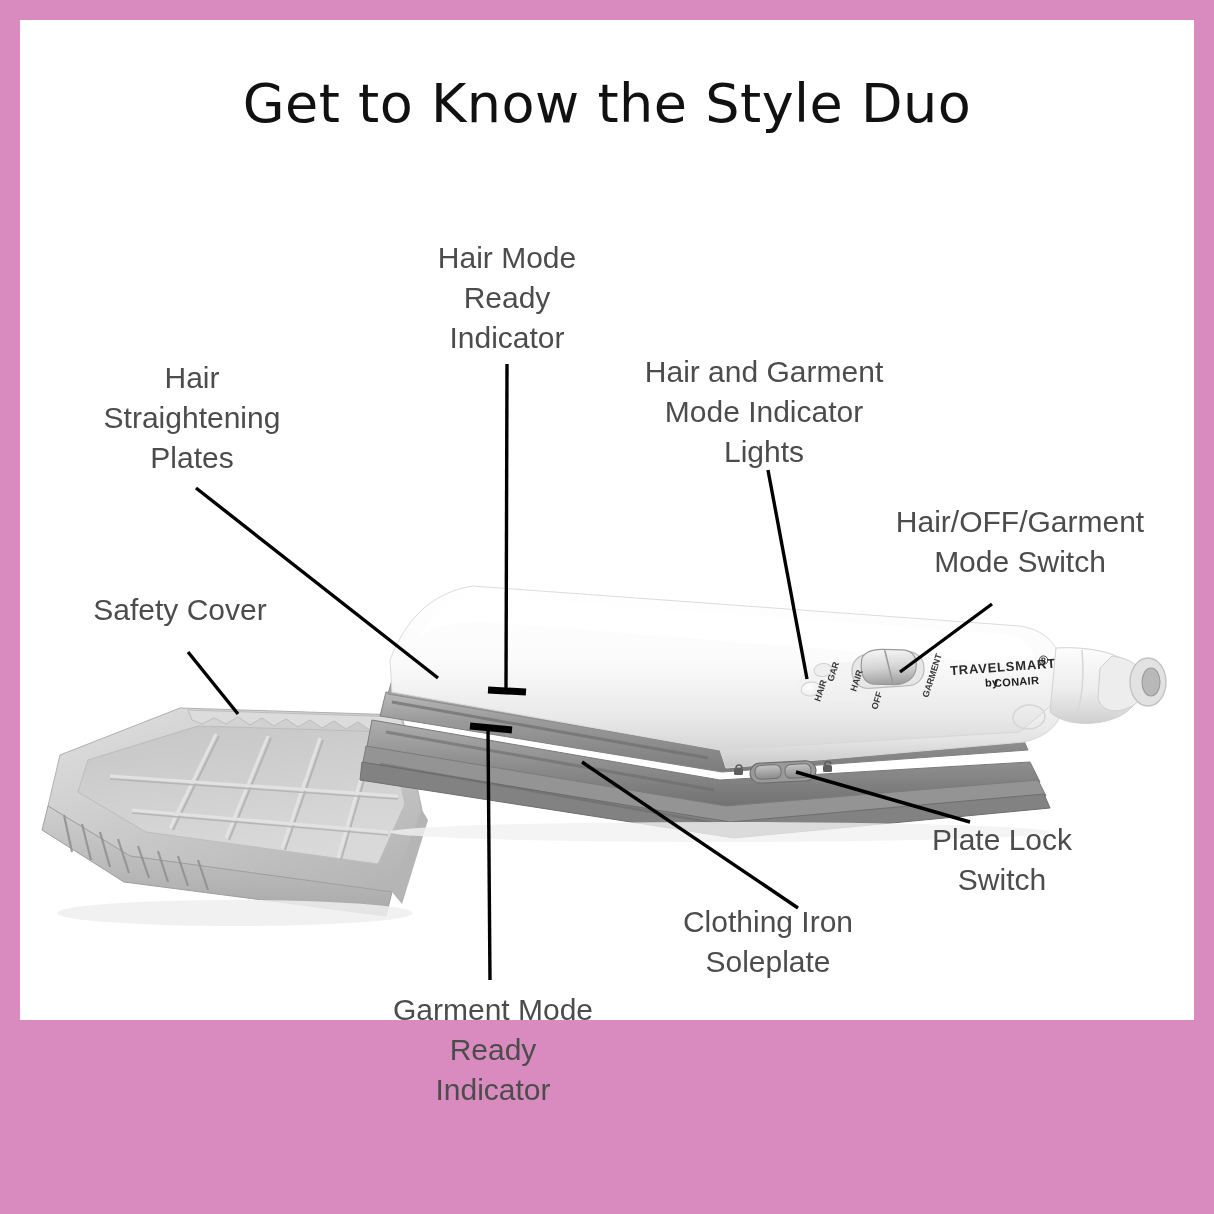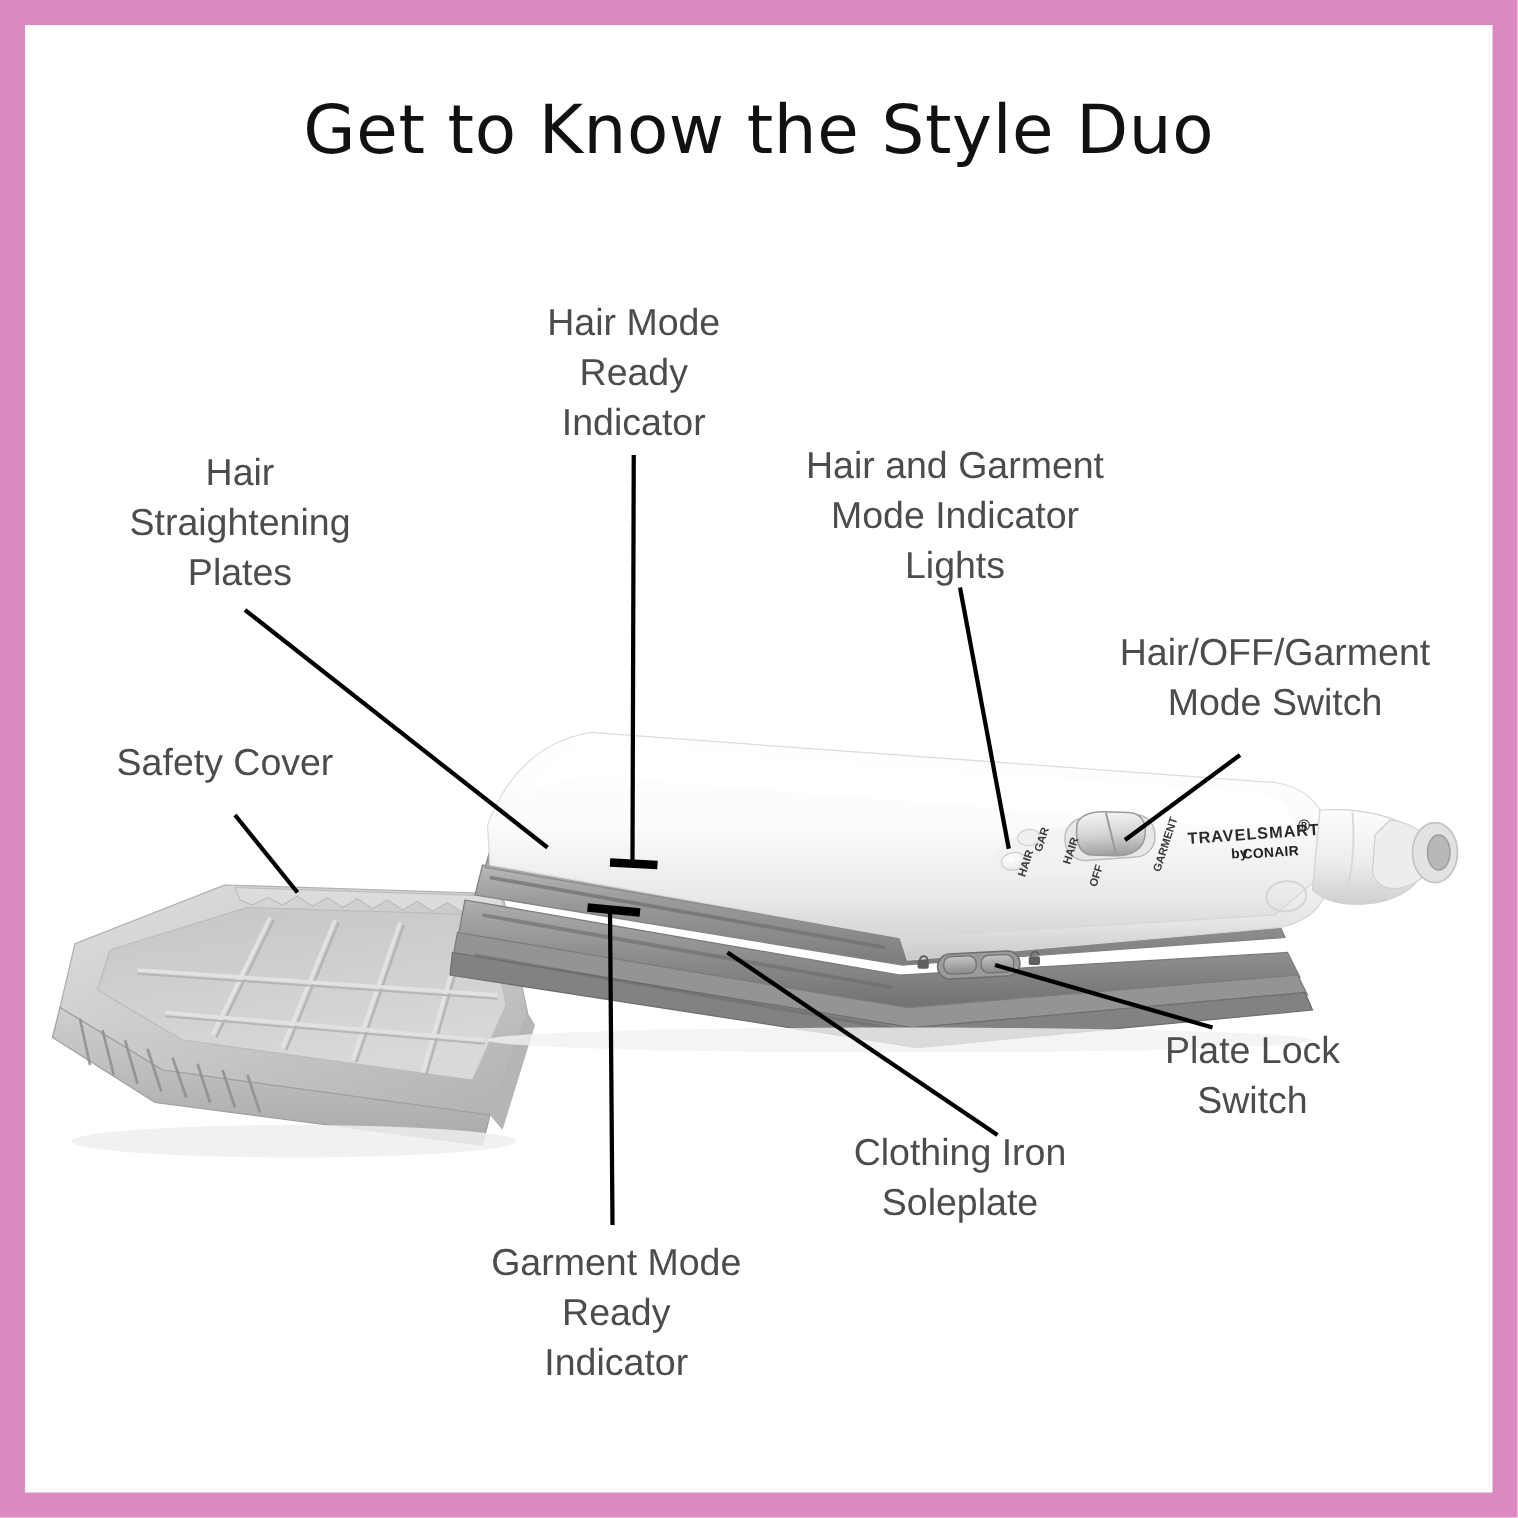--- a/index.html
+++ b/index.html
@@ -5,21 +5,21 @@
   html,body{margin:0;padding:0;}
   body{
     width:1214px;height:1214px;
     background:#d98bbf;
     font-family:"Liberation Sans","DejaVu Sans",sans-serif;
     overflow:hidden;
   }
   #frame{
     position:absolute;
     left:20px;top:20px;
-    width:1174px;height:1174px;
+    width:1174px;height:1000px;
     background:#ffffff;
   }
   #canvas{position:absolute;left:0;top:0;width:1174px;height:1174px;display:block;}
   .ttl{
     font-family:"DejaVu Sans","Liberation Sans",sans-serif;
     font-weight:400;
     font-size:54px;
     fill:#111111;
     letter-spacing:0.5px;
   }

